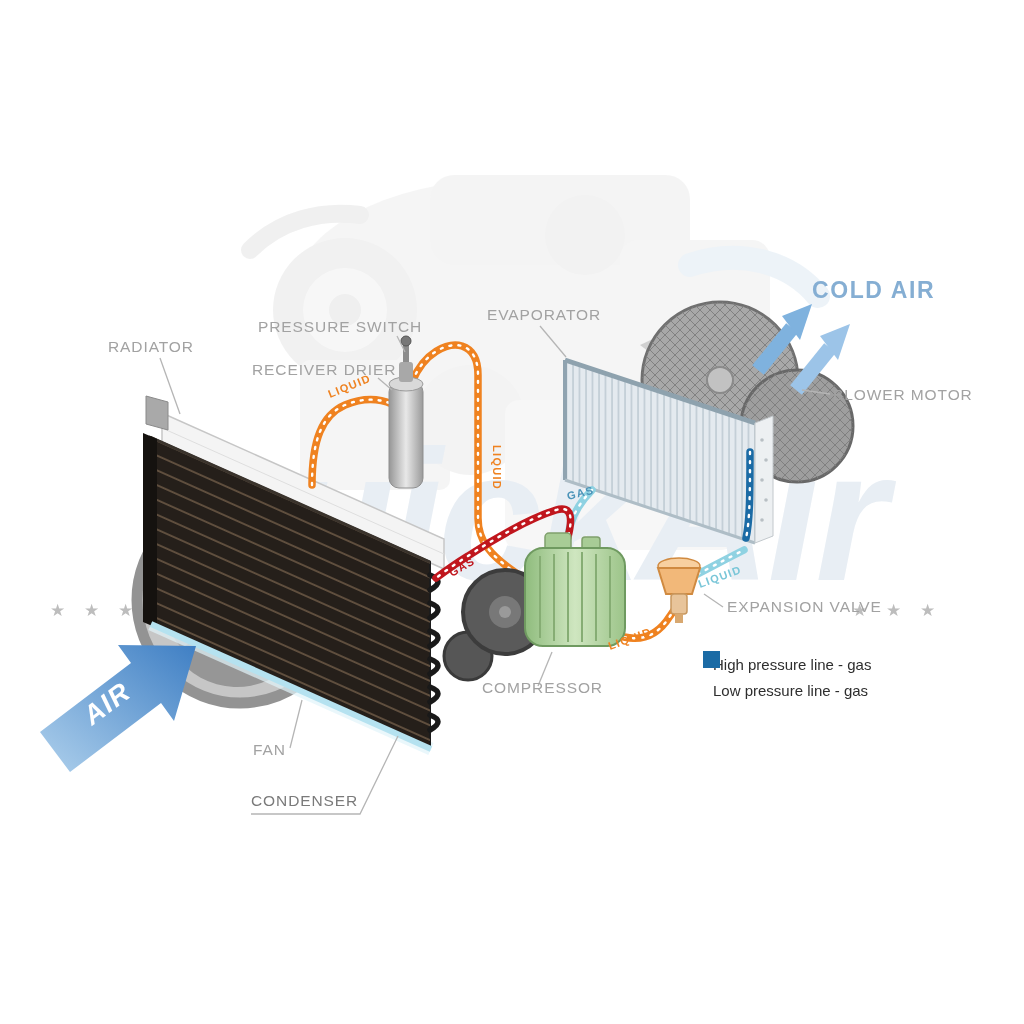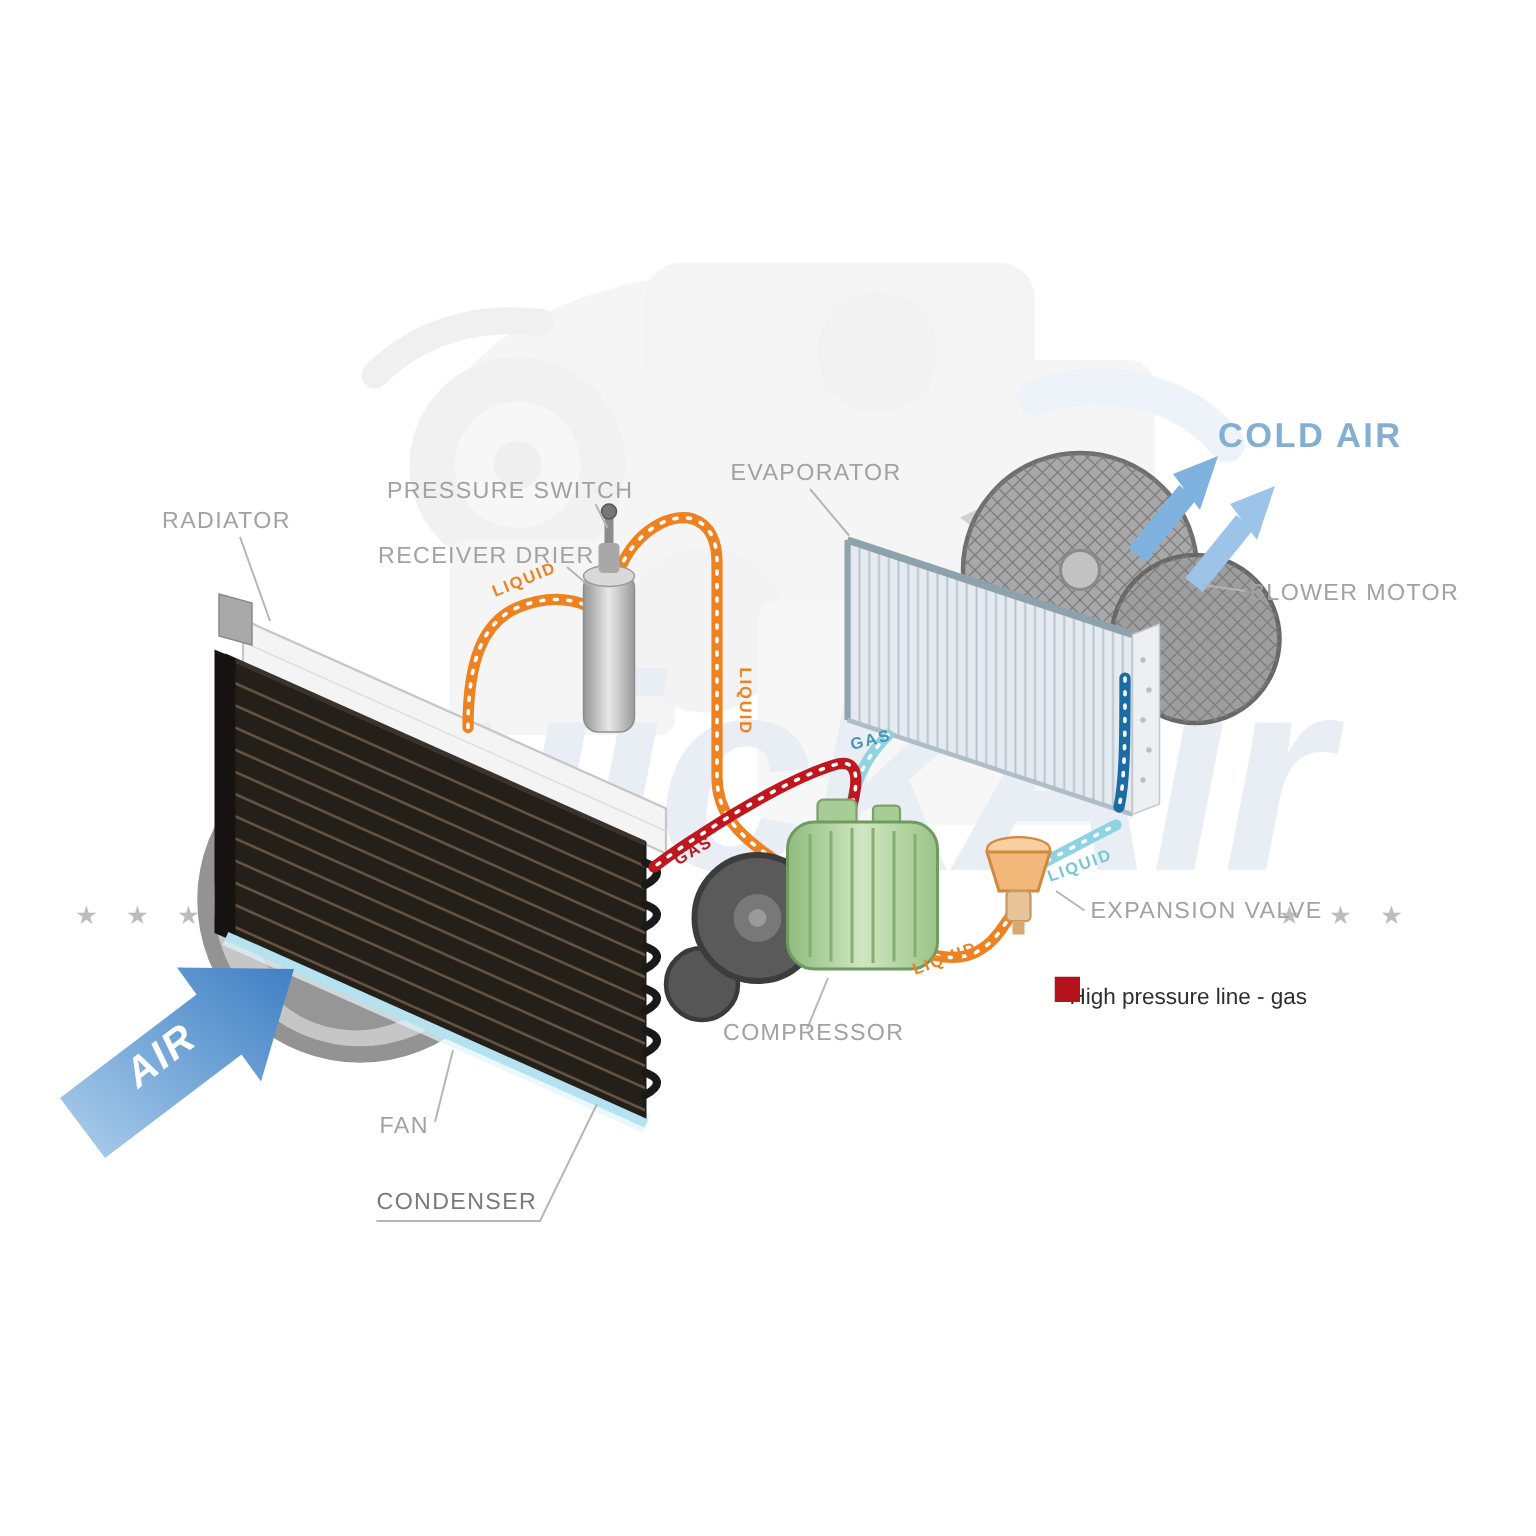--- a/index.html
+++ b/index.html
@@ -212,14 +212,20 @@
   </g>
 </svg>
 
 <div class="legend">
   <div class="legend-row">
     <svg width="17" height="17">
           <rect width="17" height="17" fill="#b5121b"></rect>
         </svg>
     <span class="legend-label">High pressure line - gas</span>
   </div>
+  <div class="legend-row">
+    <svg width="17" height="17">
+          <rect width="17" height="17" fill="#1b6ba5"></rect>
+        </svg>
+    <span class="legend-label">Low pressure line -  gas</span>
+  </div>
 </div>
 </div>
 
 </body></html>

